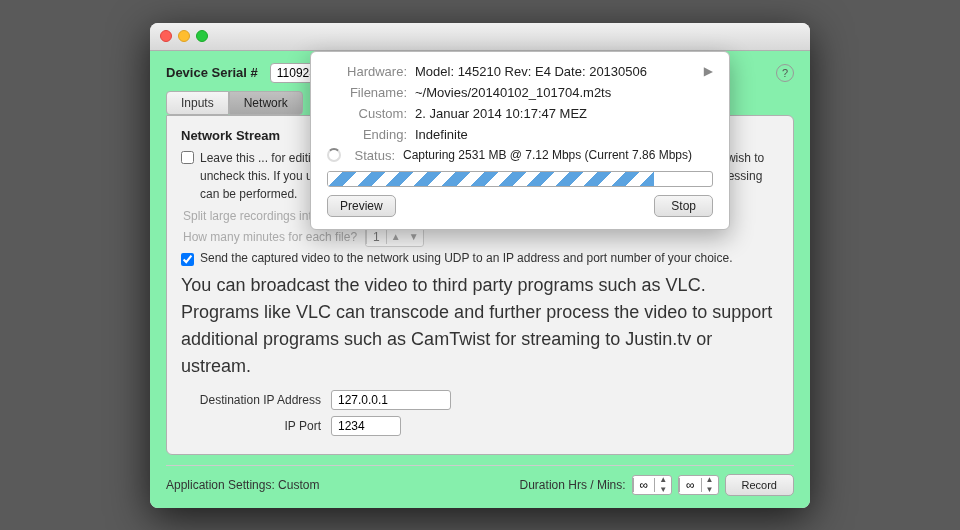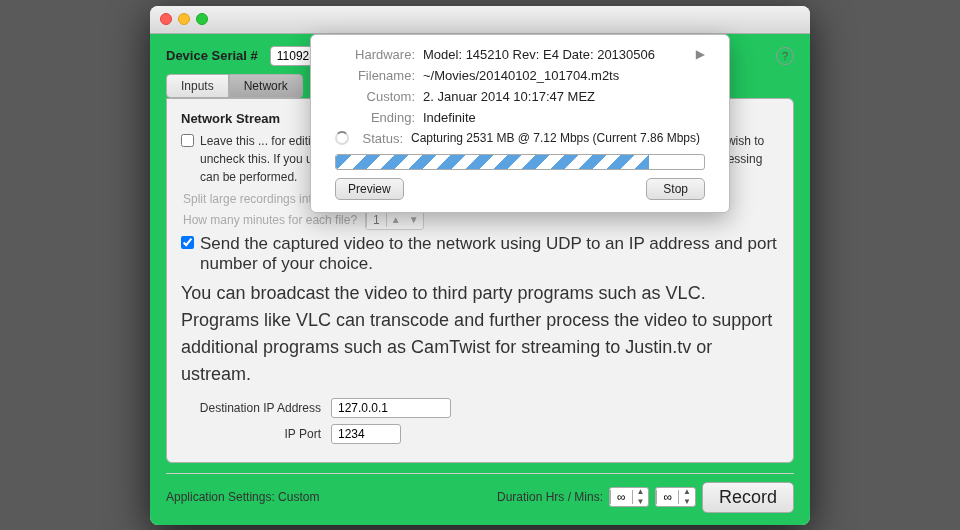--- a/index.html
+++ b/index.html
@@ -47,21 +47,21 @@
     .title-bar-text {
       position: absolute;
       left: 50%;
       transform: translateX(-50%);
       font-size: 13px;
       font-weight: 500;
       color: #333;
     }
     .content {
       padding: 12px 16px;
-      background: #22c55e;
+      background: #86efac;
       border-radius: 0 0 8px 8px;
     }
     .top-row {
       display: flex;
       align-items: center;
       margin-bottom: 8px;
       gap: 12px;
     }
     .label-bold {
       font-weight: bold;
@@ -152,21 +152,21 @@
       font-size: 10px;
       cursor: pointer;
       color: #555;
     }
     .udp-row {
       display: flex;
       align-items: flex-start;
       gap: 6px;
       margin-bottom: 6px;
     }
-    .udp-text { font-size: 17px; color: #333; }
+    .udp-text { font-size: 12px; color: #333; }
     .broadcast-text { font-size: 18px; color: #333; line-height: 1.5; margin-bottom: 10px; }
     .field-row {
       display: flex;
       align-items: center;
       margin-bottom: 6px;
       gap: 10px;
     }
     .field-label {
       font-size: 12px;
       color: #333;
@@ -194,38 +194,38 @@
       display: flex;
       align-items: center;
       gap: 6px;
     }
     .duration-label { font-size: 12px; color: #333; }
     .record-button {
       background: linear-gradient(to bottom, #f5f5f5, #e0e0e0);
       border: 1px solid #aaa;
       border-radius: 5px;
       padding: 4px 16px;
-      font-size: 18px;
+      font-size: 11px;
       cursor: pointer;
       color: #222;
       font-weight: 500;
     }
 
     
     .popup {
       position: absolute;
       top: 28px;
       left: 160px;
       width: 420px;
       background: white;
       border: 1px solid #bbb;
       border-radius: 6px;
       box-shadow: 0 8px 24px rgba(0,0,0,0.3);
       z-index: 100;
-      padding: 12px 24px;
+      padding: 12px 16px;
     }
     .popup-row {
       display: flex;
       align-items: flex-start;
       margin-bottom: 6px;
       font-size: 13px;
     }
     .popup-label {
       color: #888;
       min-width: 80px;

